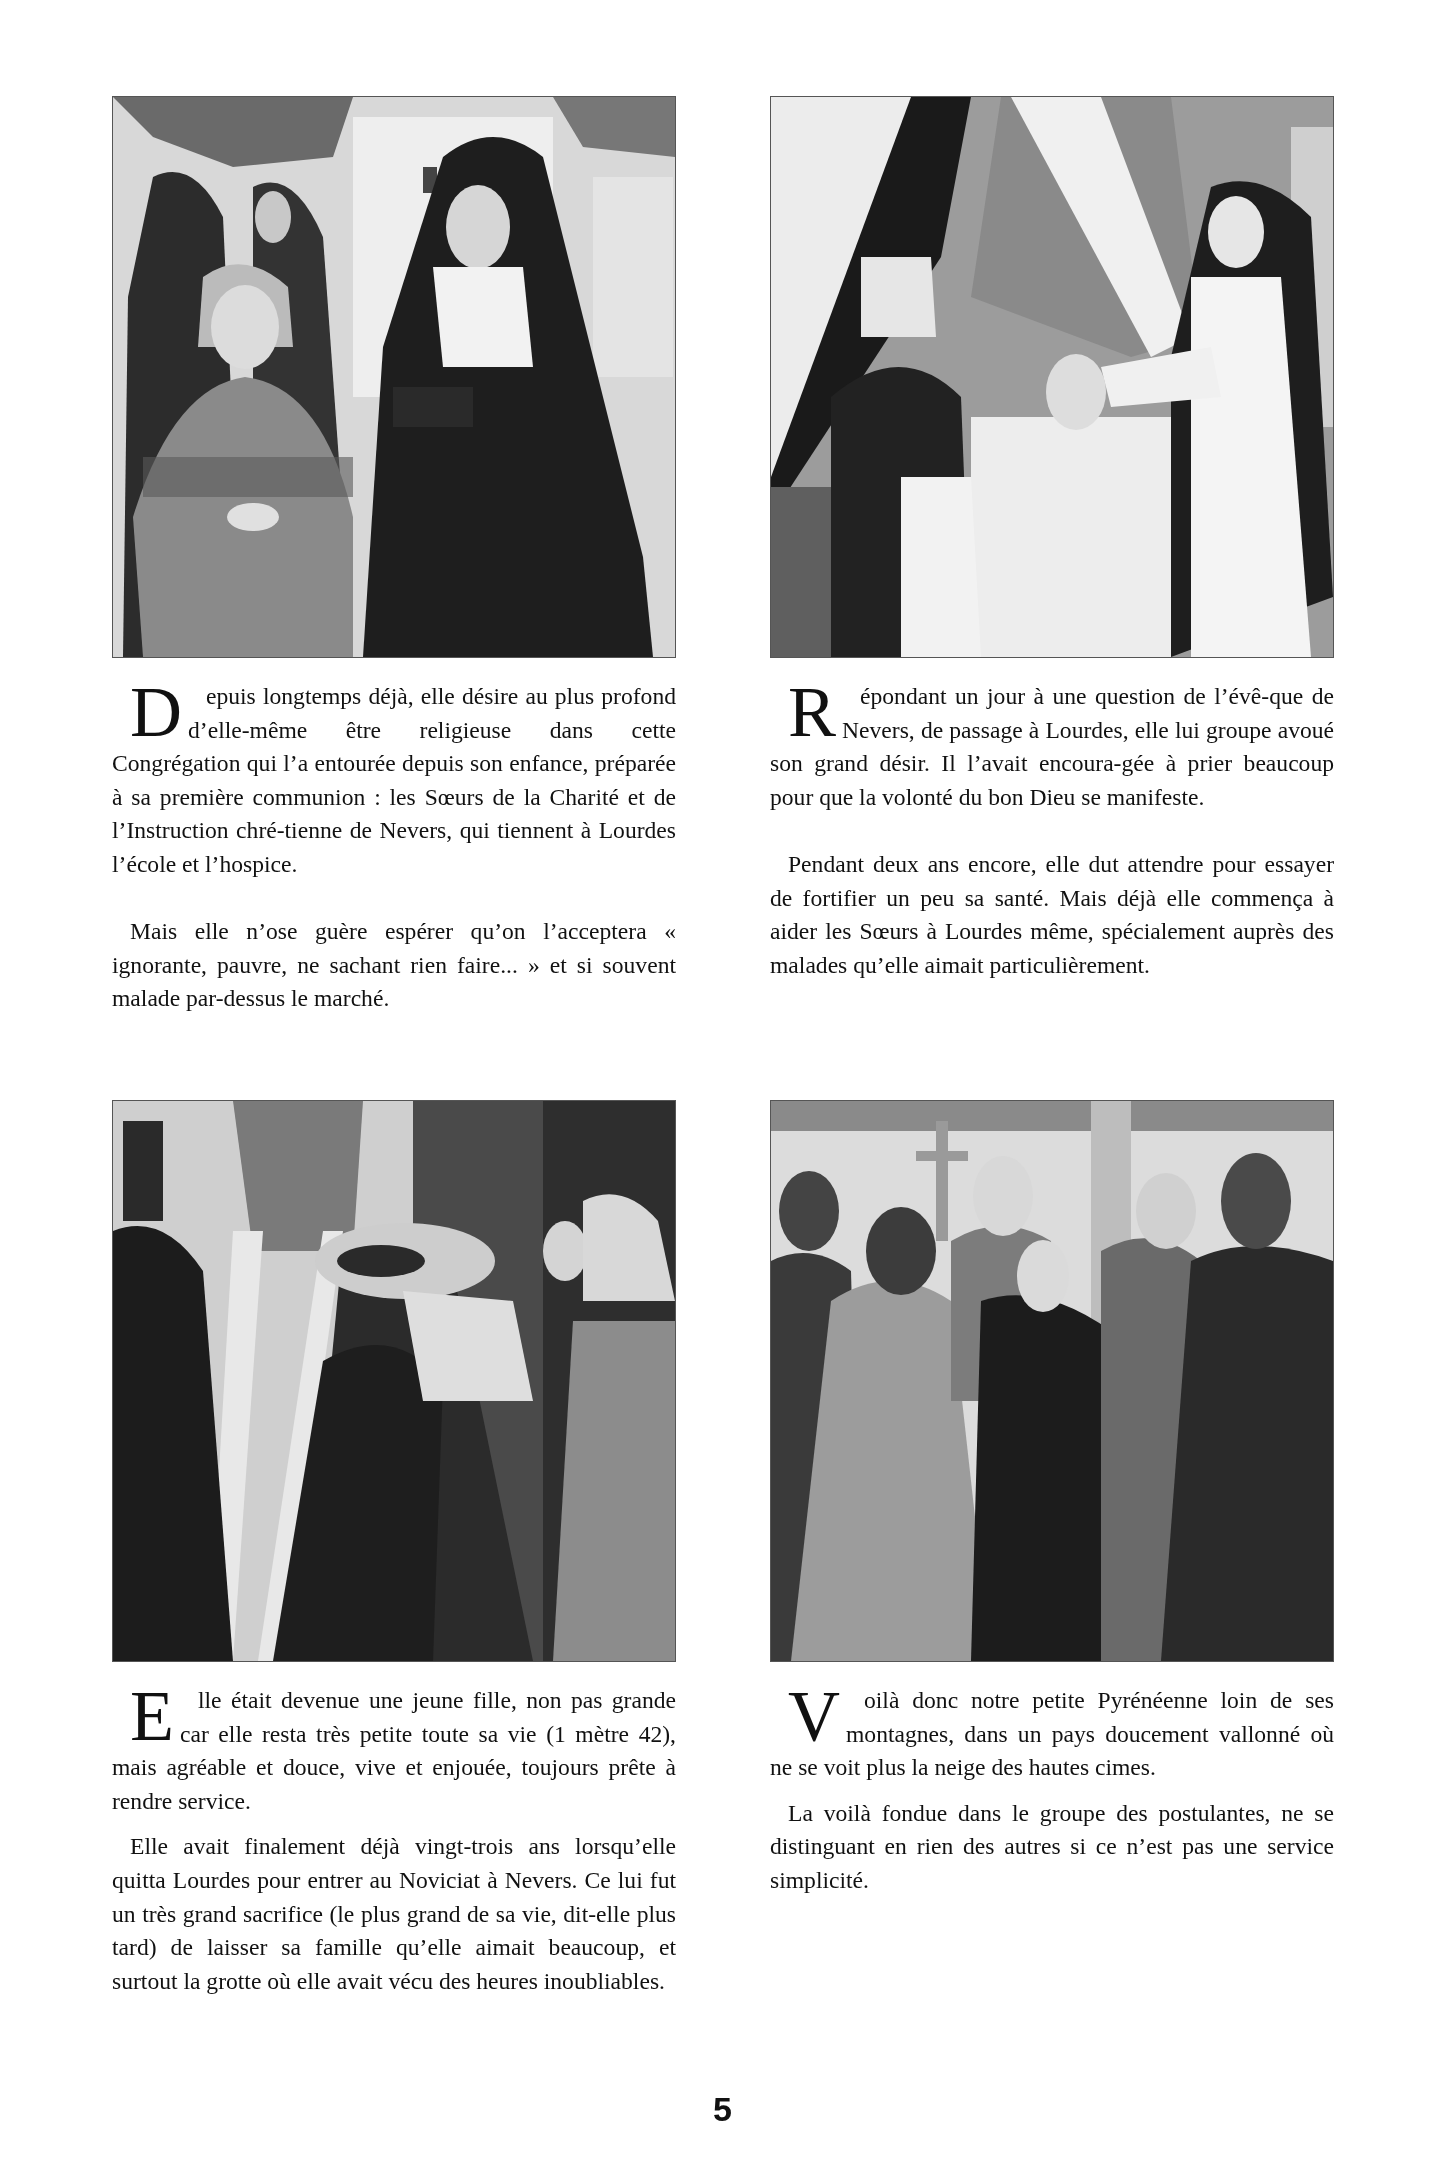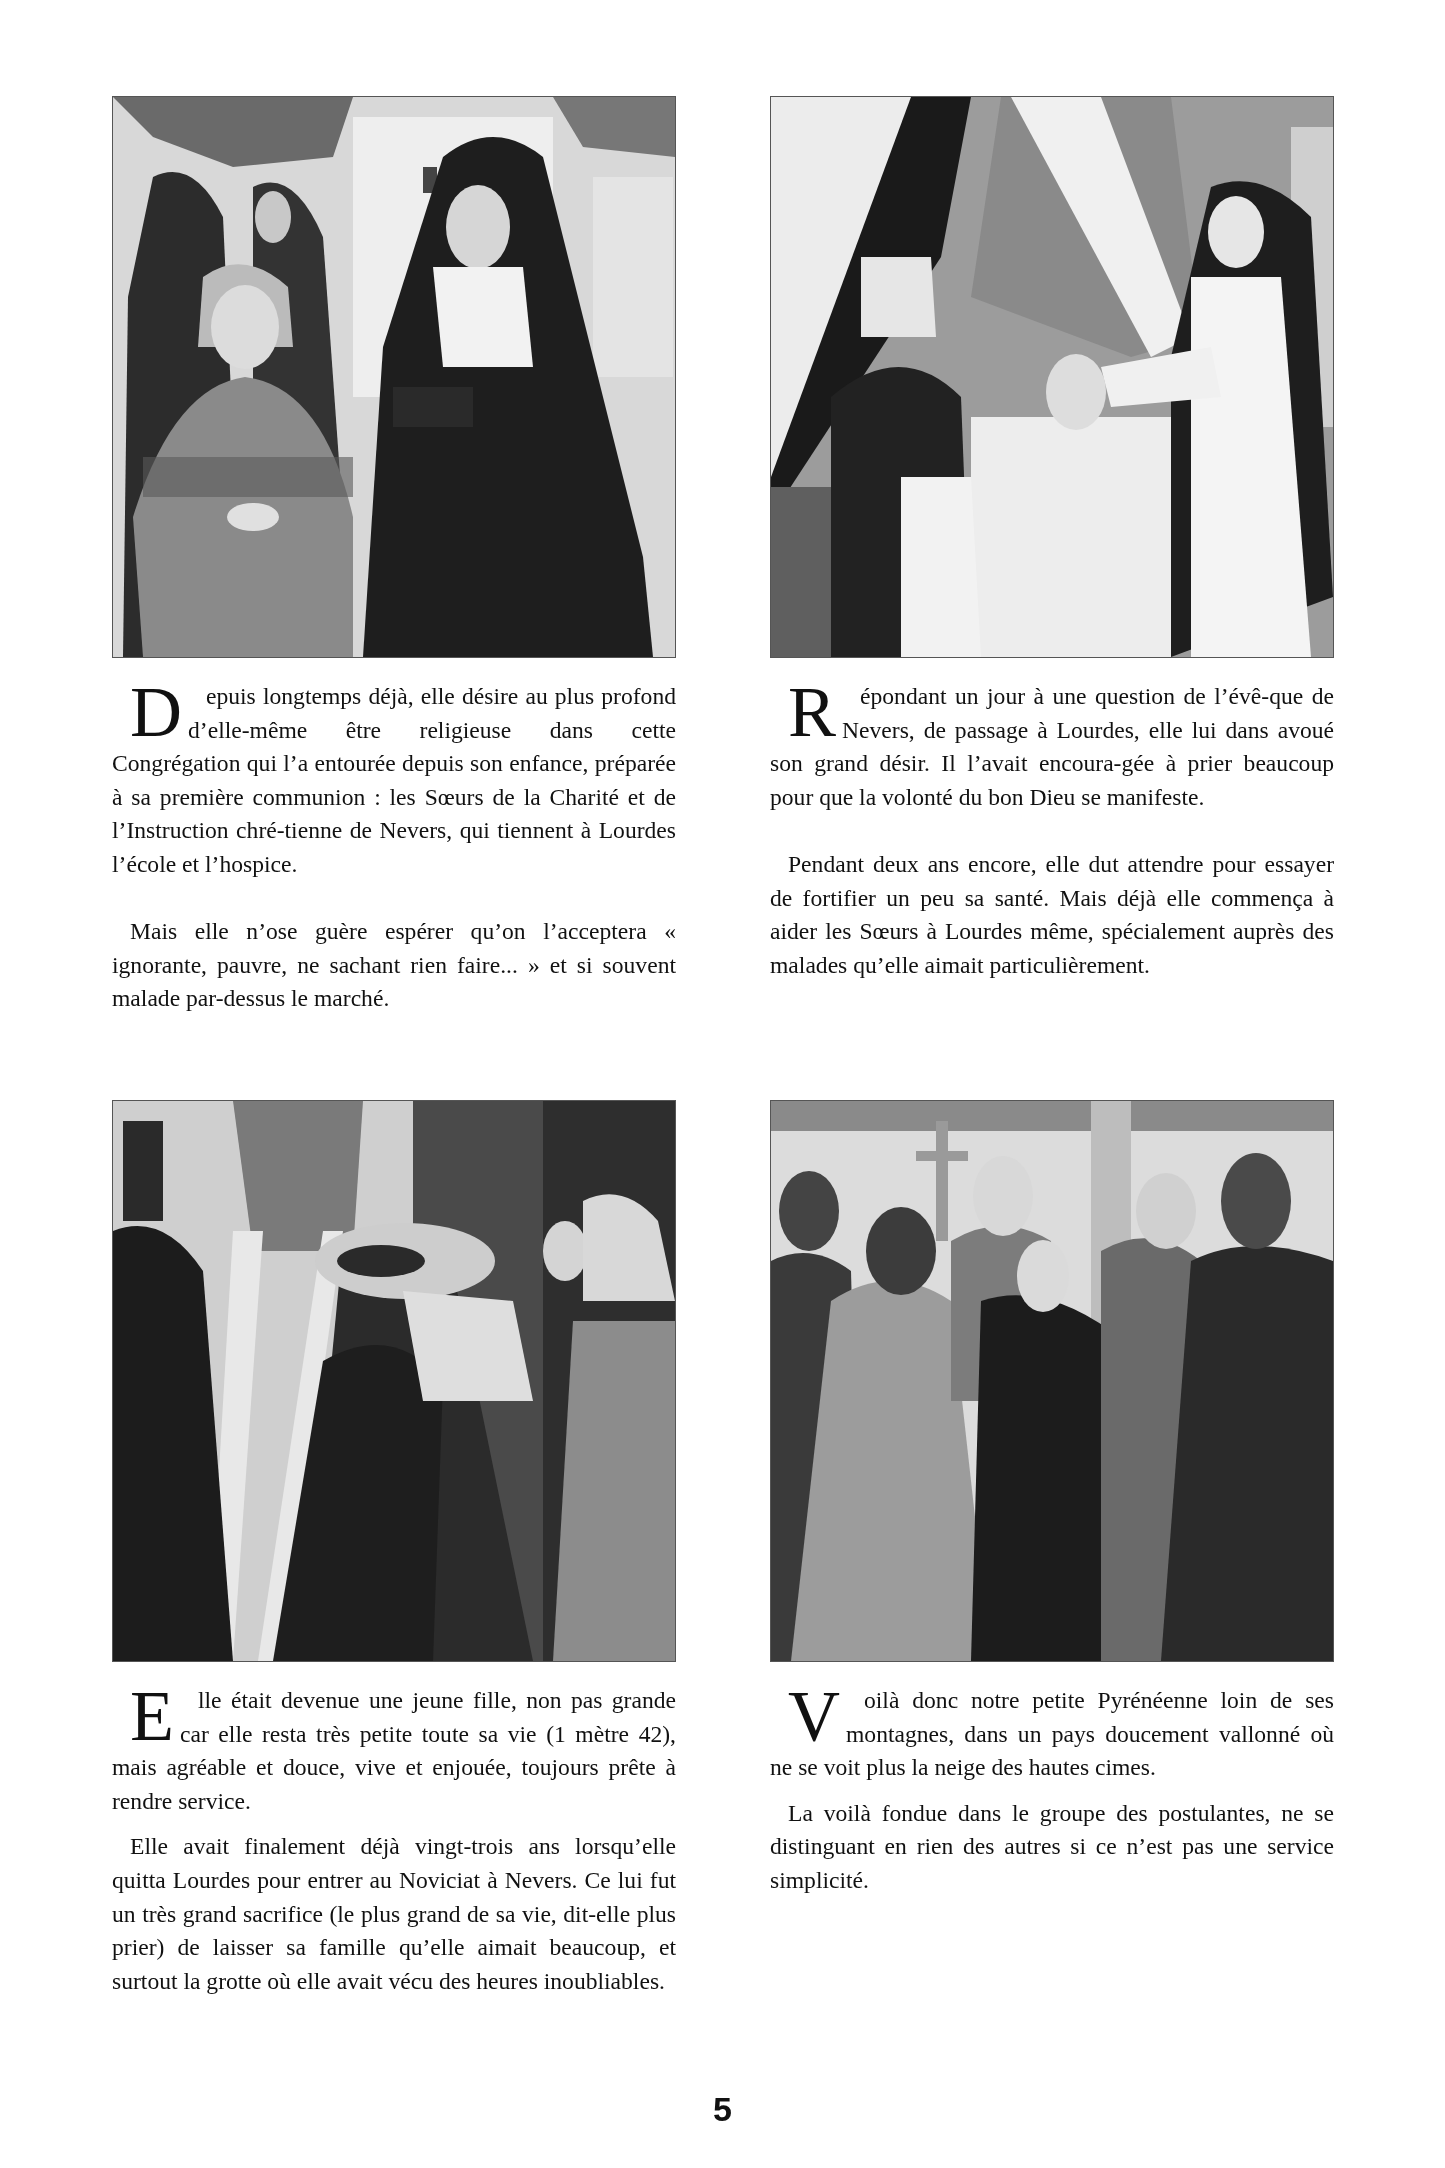--- a/index.html
+++ b/index.html
@@ -64,21 +64,21 @@
       <path d="M60 300 Q130 240 190 300 L200 560 L60 560 Z" fill="#222"></path>
       <path d="M90 160 L160 160 L165 240 L90 240 Z" fill="#e6e6e6"></path>
       <path d="M130 380 L200 380 L210 560 L130 560 Z" fill="#f2f2f2"></path>
       <path d="M440 90 Q490 70 540 120 L562 500 L400 560 L400 260 Z" fill="#1e1e1e"></path>
       <ellipse cx="465" cy="135" rx="28" ry="36" fill="#e6e6e6"></ellipse>
       <path d="M420 180 L510 180 L540 560 L420 560 Z" fill="#f4f4f4"></path>
       <path d="M330 270 L440 250 L450 300 L340 310 Z" fill="#f0f0f0"></path>
     </svg>
   </div>
   <div class="text" style="margin-top:22px;">
-    <p class="first"><span class="dropcap">R</span><span>épondant un jour à une question de l’évê-que de Nevers, de passage à Lourdes, elle lui dans avoué son grand désir. Il l’avait encoura-gée à prier beaucoup pour que la volonté du bon Dieu se manifeste.</span></p>
+    <p class="first"><span class="dropcap">R</span><span>épondant un jour à une question de l’évê-que de Nevers, de passage à Lourdes, elle lui groupe avoué son grand désir. Il l’avait encoura-gée à prier beaucoup pour que la volonté du bon Dieu se manifeste.</span></p>
     <div class="gap"></div>
     <p>Pendant deux ans encore, elle dut attendre pour essayer de fortifier un peu sa santé. Mais déjà elle commença à aider les Sœurs à Lourdes même, spécialement auprès des malades qu’elle aimait particulièrement.</p>
   </div>
 </div>
 
 <div class="panel" style="left:112px; top:1100px;">
   <div class="illus" title="A man in a beret embraces a young woman in farewell before a doorway; a veiled nun stands at left, a ladder against the wall, women watching at right">
     <svg viewBox="0 0 562 560" preserveAspectRatio="none">
       <rect width="562" height="560" fill="#6e6e6e"></rect>
       <rect x="0" y="0" width="300" height="560" fill="#cfcfcf"></rect>
@@ -95,21 +95,21 @@
       <path d="M210 260 Q280 220 330 280 L320 560 L160 560 Z" fill="#1e1e1e"></path>
       <path d="M290 190 L400 200 L420 300 L310 300 Z" fill="#dedede"></path>
       <ellipse cx="452" cy="150" rx="22" ry="30" fill="#d4d4d4"></ellipse>
       <path d="M470 100 Q510 80 545 120 L562 200 L470 200 Z" fill="#d8d8d8"></path>
       <path d="M460 220 L562 220 L562 560 L440 560 Z" fill="#8c8c8c"></path>
     </svg>
   </div>
   <div class="text" style="margin-top:22px;">
     <p class="first"><span class="dropcap">E</span><span>lle était devenue une jeune fille, non pas grande car elle resta très petite toute sa vie (1 mètre 42), mais agréable et douce, vive et enjouée, toujours prête à rendre service.</span></p>
     <div class="gap-s"></div>
-    <p>Elle avait finalement déjà vingt-trois ans lorsqu’elle quitta Lourdes pour entrer au Noviciat à Nevers. Ce lui fut un très grand sacrifice (le plus grand de sa vie, dit-elle plus prier) de laisser sa famille qu’elle aimait beaucoup, et surtout la grotte où elle avait vécu des heures inoubliables.</p>
+    <p>Elle avait finalement déjà vingt-trois ans lorsqu’elle quitta Lourdes pour entrer au Noviciat à Nevers. Ce lui fut un très grand sacrifice (le plus grand de sa vie, dit-elle plus tard) de laisser sa famille qu’elle aimait beaucoup, et surtout la grotte où elle avait vécu des heures inoubliables.</p>
   </div>
 </div>
 
 <div class="panel" style="left:770px; top:1100px;">
   <div class="illus" title="Bernadette smiling among a group of postulantes in long dresses, a cross and trees in the background">
     <svg viewBox="0 0 562 560" preserveAspectRatio="none">
       <rect width="562" height="560" fill="#dcdcdc"></rect>
       <path d="M0 0 L562 0 L562 30 L0 30 Z" fill="#8a8a8a"></path>
       <rect x="165" y="20" width="12" height="120" fill="#9a9a9a"></rect>
       <rect x="145" y="50" width="52" height="10" fill="#9a9a9a"></rect>

